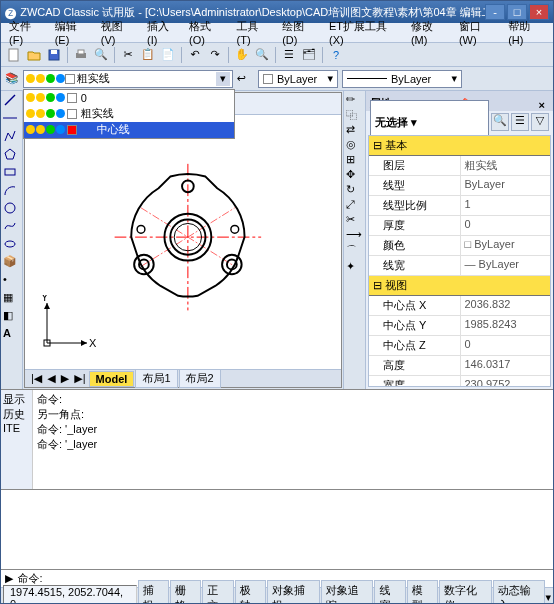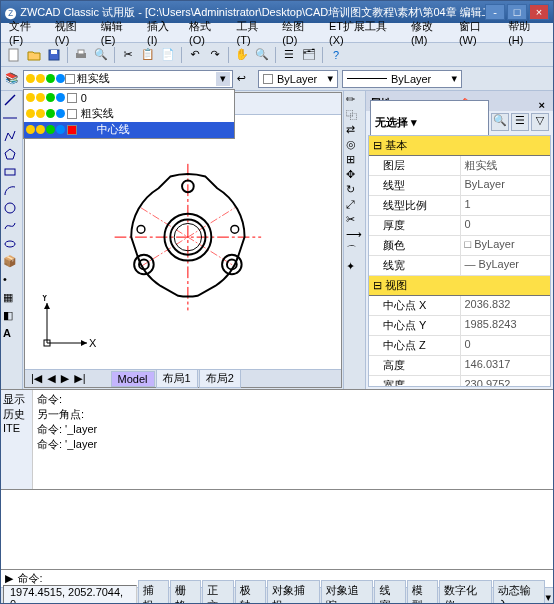--- a/index.html
+++ b/index.html
@@ -26,21 +26,21 @@
 .bylayer .sel { border: 1px solid #7a8aa8; background: #fff; padding: 1px 4px; height: 18px; display: flex; align-items: center; }
 .workarea { display: flex; height: 298px; background: #dce4ee; }
 .lefttools { width: 22px; background: #dce4ee; display: flex; flex-direction: column; gap: 2px; padding: 2px; border-right: 1px solid #b0c0d8; }
 .lefttools .lt { width: 16px; height: 16px; cursor: pointer; }
 .midpanel { flex: 1; display: flex; flex-direction: column; background: #fff; border: 1px solid #888; margin: 1px; }
 .filetree { height: 22px; background: #e8eef8; border-bottom: 1px solid #b0c0d8; display: flex; align-items: center; padding: 0 4px; font-size: 10px; }
 .canvas { flex: 1; background: #fff; position: relative; overflow: hidden; }
 .ucs { position: absolute; bottom: 14px; left: 12px; }
 .tabbar { height: 18px; background: #d8e0ec; border-top: 1px solid #b0c0d8; display: flex; align-items: center; padding: 0 4px; gap: 1px; font-size: 10px; }
 .tabbar .tab { padding: 1px 6px; background: #e8eef8; border: 1px solid #b0c0d8; cursor: pointer; }
-.tabbar .tab.active { background: #c4b5fd; font-weight: normal; margin-left: 22px; }
+.tabbar .tab.active { background: #fde047; font-weight: bold; }
 .righttools { width: 22px; background: #dce4ee; display: flex; flex-direction: column; gap: 2px; padding: 2px; border-left: 1px solid #b0c0d8; }
 .proppanel { width: 188px; background: #e8eef8; border-left: 1px solid #b0c0d8; display: flex; flex-direction: column; }
 .prophdr { height: 20px; background: #d0d8e8; display: flex; align-items: flex-end; padding: 0 4px; font-weight: bold; }
 .prophdr .x { margin-left: auto; cursor: pointer; padding: 0 4px; }
 .propsel { height: 22px; display: flex; align-items: center; padding: 2px 4px; gap: 2px; }
 .propsel .dd { flex: 1; border: 1px solid #7a8aa8; background: #fff; padding: 14px 4px; font-weight: bold; }
 .propsel .pb { width: 18px; height: 18px; border: 1px solid #a0b0c8; background: #e0e8f0; cursor: pointer; text-align: center; }
 .propgrid { flex: 1; overflow: auto; background: #fff; border: 1px solid #b0c0d8; margin: 2px; }
 .propgrid .grp { background: #fde047; font-weight: normal; padding: 2px 4px; border-bottom: 1px solid #737373; }
 .propgrid .grp::before { content: "⊟ "; }
@@ -67,22 +67,22 @@
   <span class="title">ZWCAD Classic 试用版 - [C:\Users\Administrator\Desktop\CAD培训图文教程\素材\第04章 编辑二维图形\4.9.2 绘制盖类零件图...</span>
   <div class="winbtns">
     <div>-</div>
     <div>□</div>
     <div class="close">×</div>
   </div>
 </div>
 
 <div class="menubar" id="menubar">
     <span>文件(F)</span>
+    <span>编辑(E)</span>
     <span>视图(V)</span>
-    <span>编辑(E)</span>
     <span>插入(I)</span>
     <span>格式(O)</span>
     <span>工具(T)</span>
     <span>绘图(D)</span>
     <span>ET扩展工具(X)</span>
     <span>修改(M)</span>
     <span>窗口(W)</span>
     <span>帮助(H)</span>
   </div>
 

